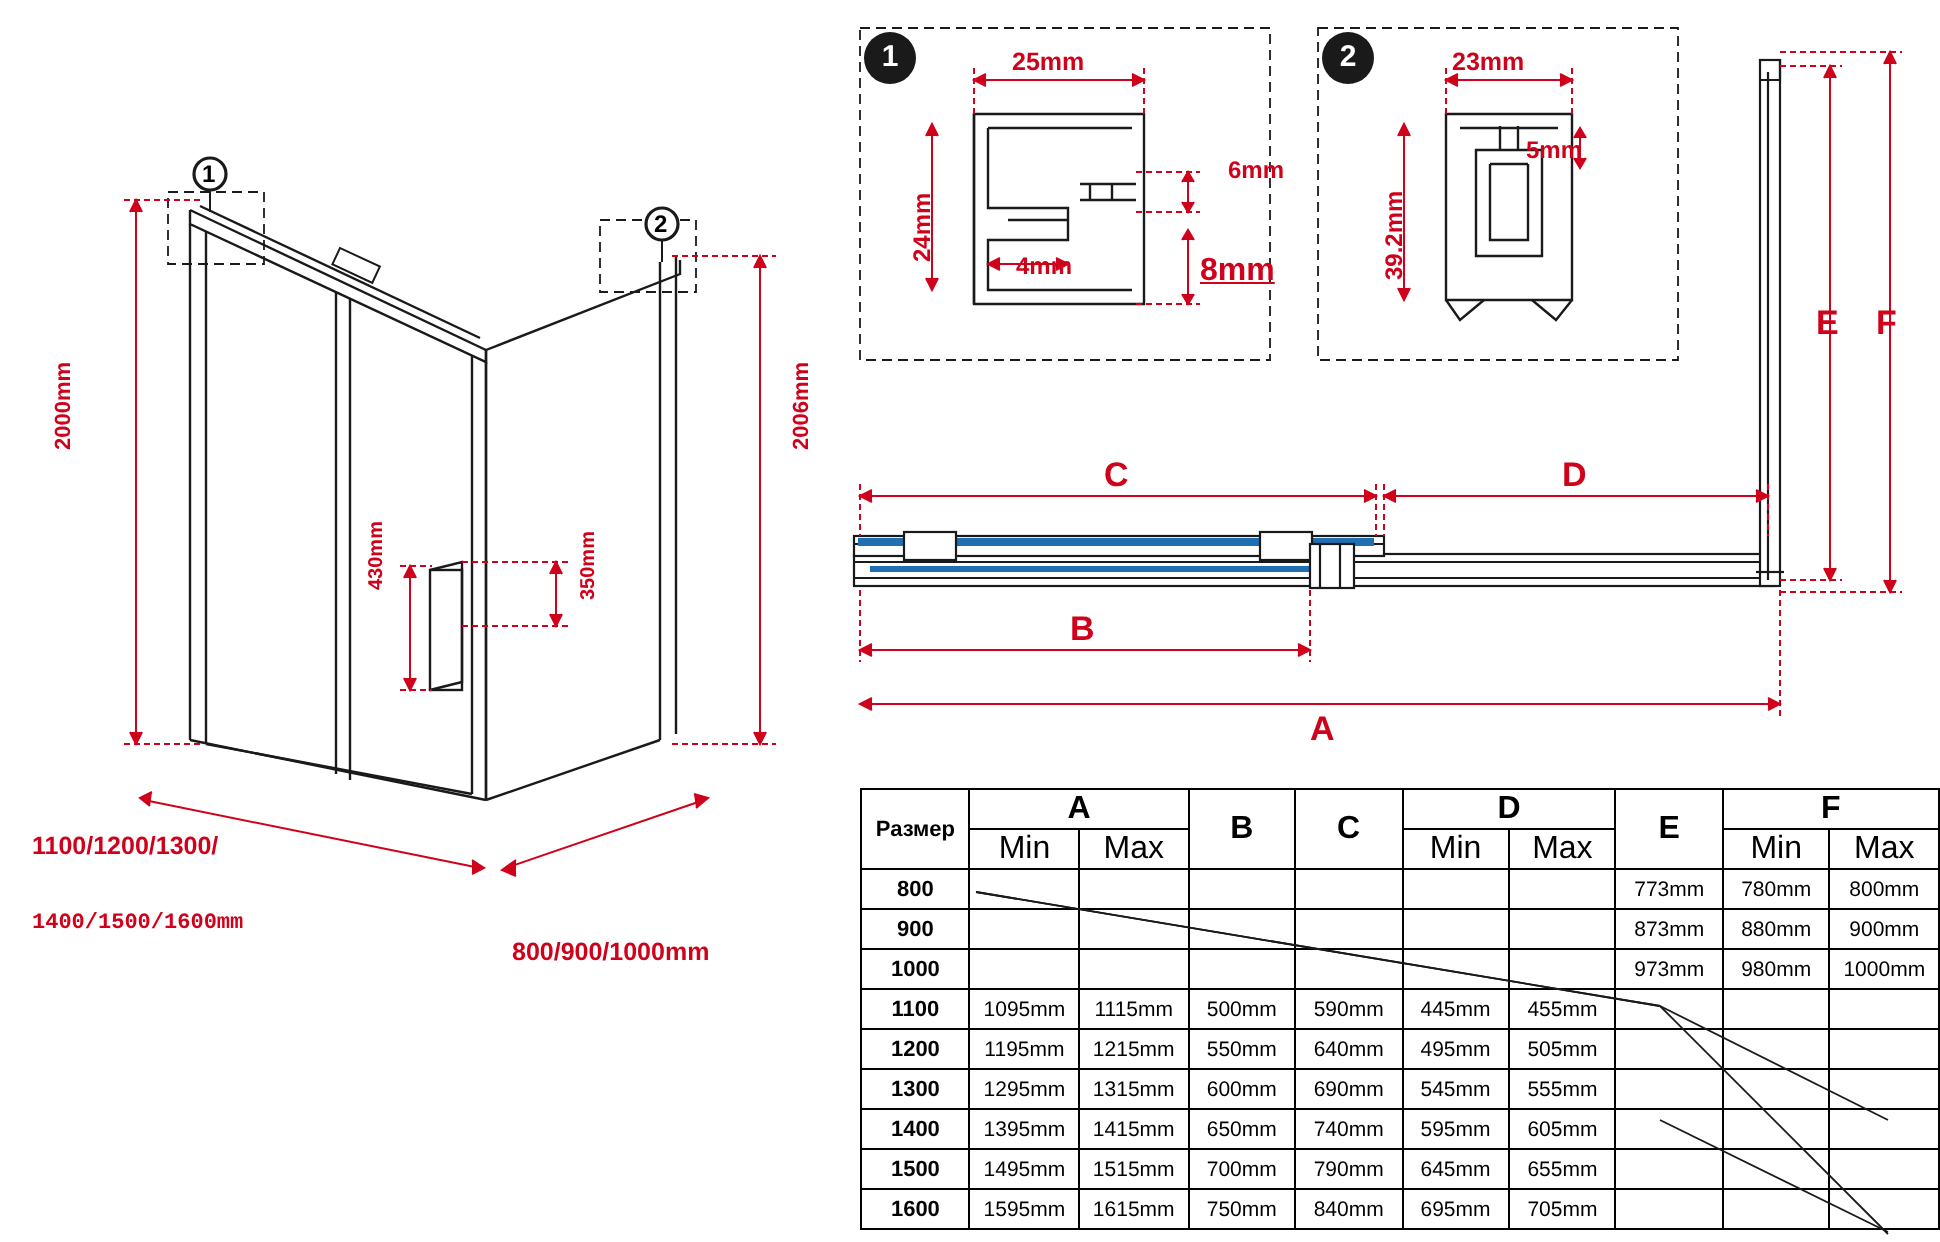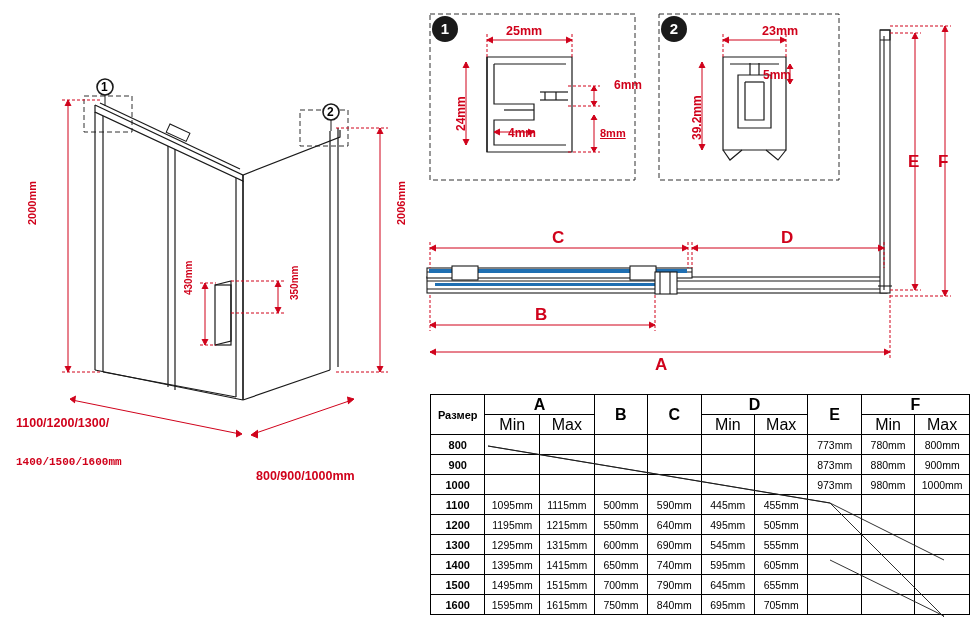--- a/index.html
+++ b/index.html
@@ -246,24 +246,24 @@
 
 <div class="dim" style="left:16px;top:416px;font-size:12.5px;">1100/1200/1300/</div>
 <div class="dim" style="left:16px;top:456px;font-size:11px;font-family:Liberation Mono, monospace;">1400/1500/1600mm</div>
 <div class="dim" style="left:256px;top:469px;font-size:12.5px;">800/900/1000mm</div>
 
 <div class="abs" style="left:432px;top:16px;width:26px;height:26px;border-radius:50%;background:#1a1a1a;color:#fff;font-weight:bold;font-size:15px;text-align:center;line-height:26px;">1</div>
 <div class="dim" style="left:506px;top:24px;font-size:12.5px;">25mm</div>
 <div class="dim" style="left:454px;top:131px;transform:rotate(-90deg);transform-origin:left top;font-size:12px;">24mm</div>
 <div class="dim" style="left:508px;top:126px;font-size:12px;">4mm</div>
 <div class="dim" style="left:600px;top:78px;font-size:12px;margin-left:14px;">6mm</div>
-<div class="dim" style="left:600px;top:127px;font-size:11px;text-decoration:underline;">8mm</div>
+<div class="dim" style="left:600px;top:127px;font-size:16px;text-decoration:underline;">8mm</div>
 
 <div class="abs" style="left:661px;top:16px;width:26px;height:26px;border-radius:50%;background:#1a1a1a;color:#fff;font-weight:bold;font-size:15px;text-align:center;line-height:26px;">2</div>
-<div class="dim" style="left:726px;top:24px;font-size:12.5px;margin-left:36px;">23mm</div>
+<div class="dim" style="left:726px;top:24px;font-size:12.5px;">23mm</div>
 <div class="dim" style="left:690px;top:140px;transform:rotate(-90deg);transform-origin:left top;font-size:12px;">39.2mm</div>
 <div class="dim" style="left:763px;top:68px;font-size:12px;text-align:center;">5mm</div>
 
 <div class="dim" style="left:552px;top:228px;font-size:17px;">C</div>
 <div class="dim" style="left:781px;top:228px;font-size:17px;">D</div>
 <div class="dim" style="left:535px;top:305px;font-size:17px;">B</div>
 <div class="dim" style="left:655px;top:355px;font-size:17px;">A</div>
 <div class="dim" style="left:908px;top:152px;font-size:17px;">E</div>
 <div class="dim" style="left:938px;top:152px;font-size:17px;">F</div>
 

